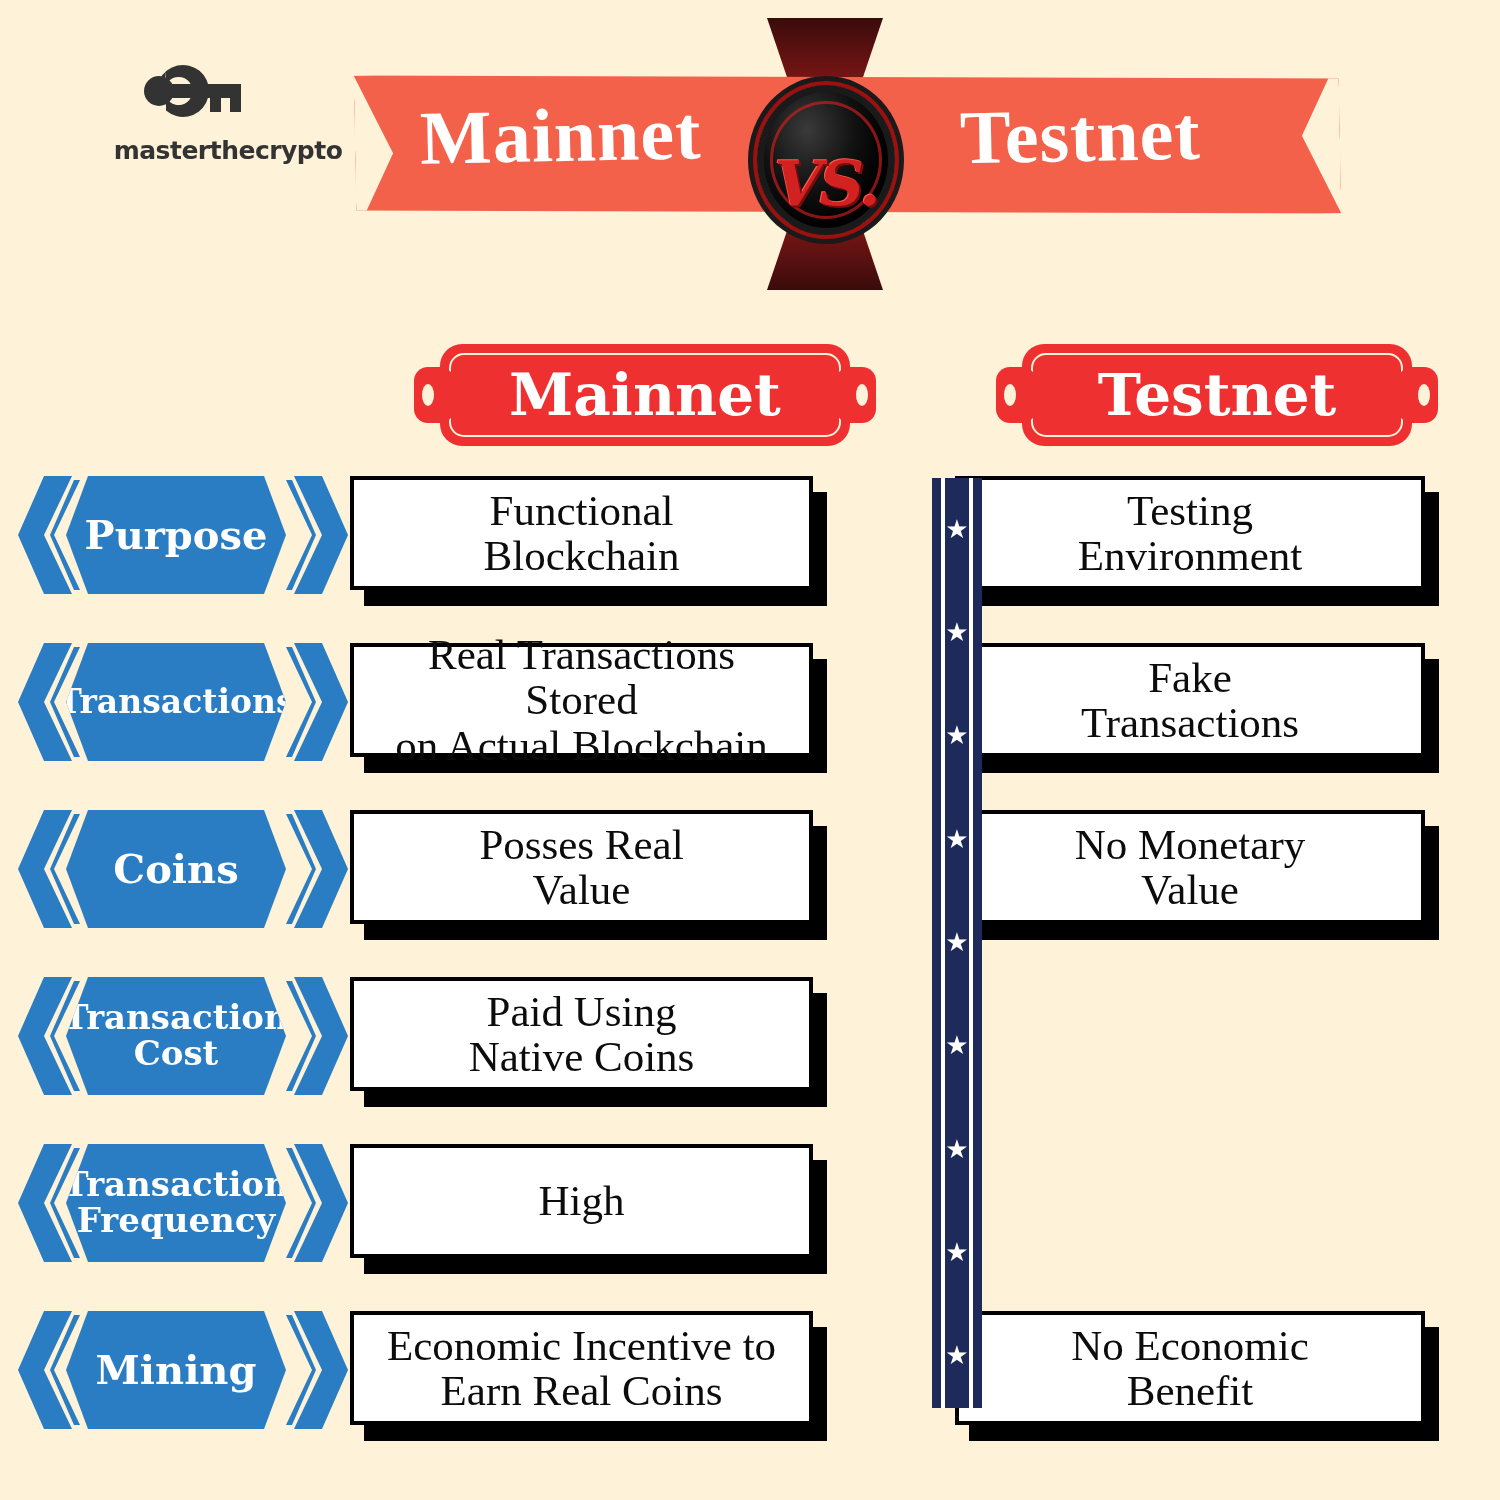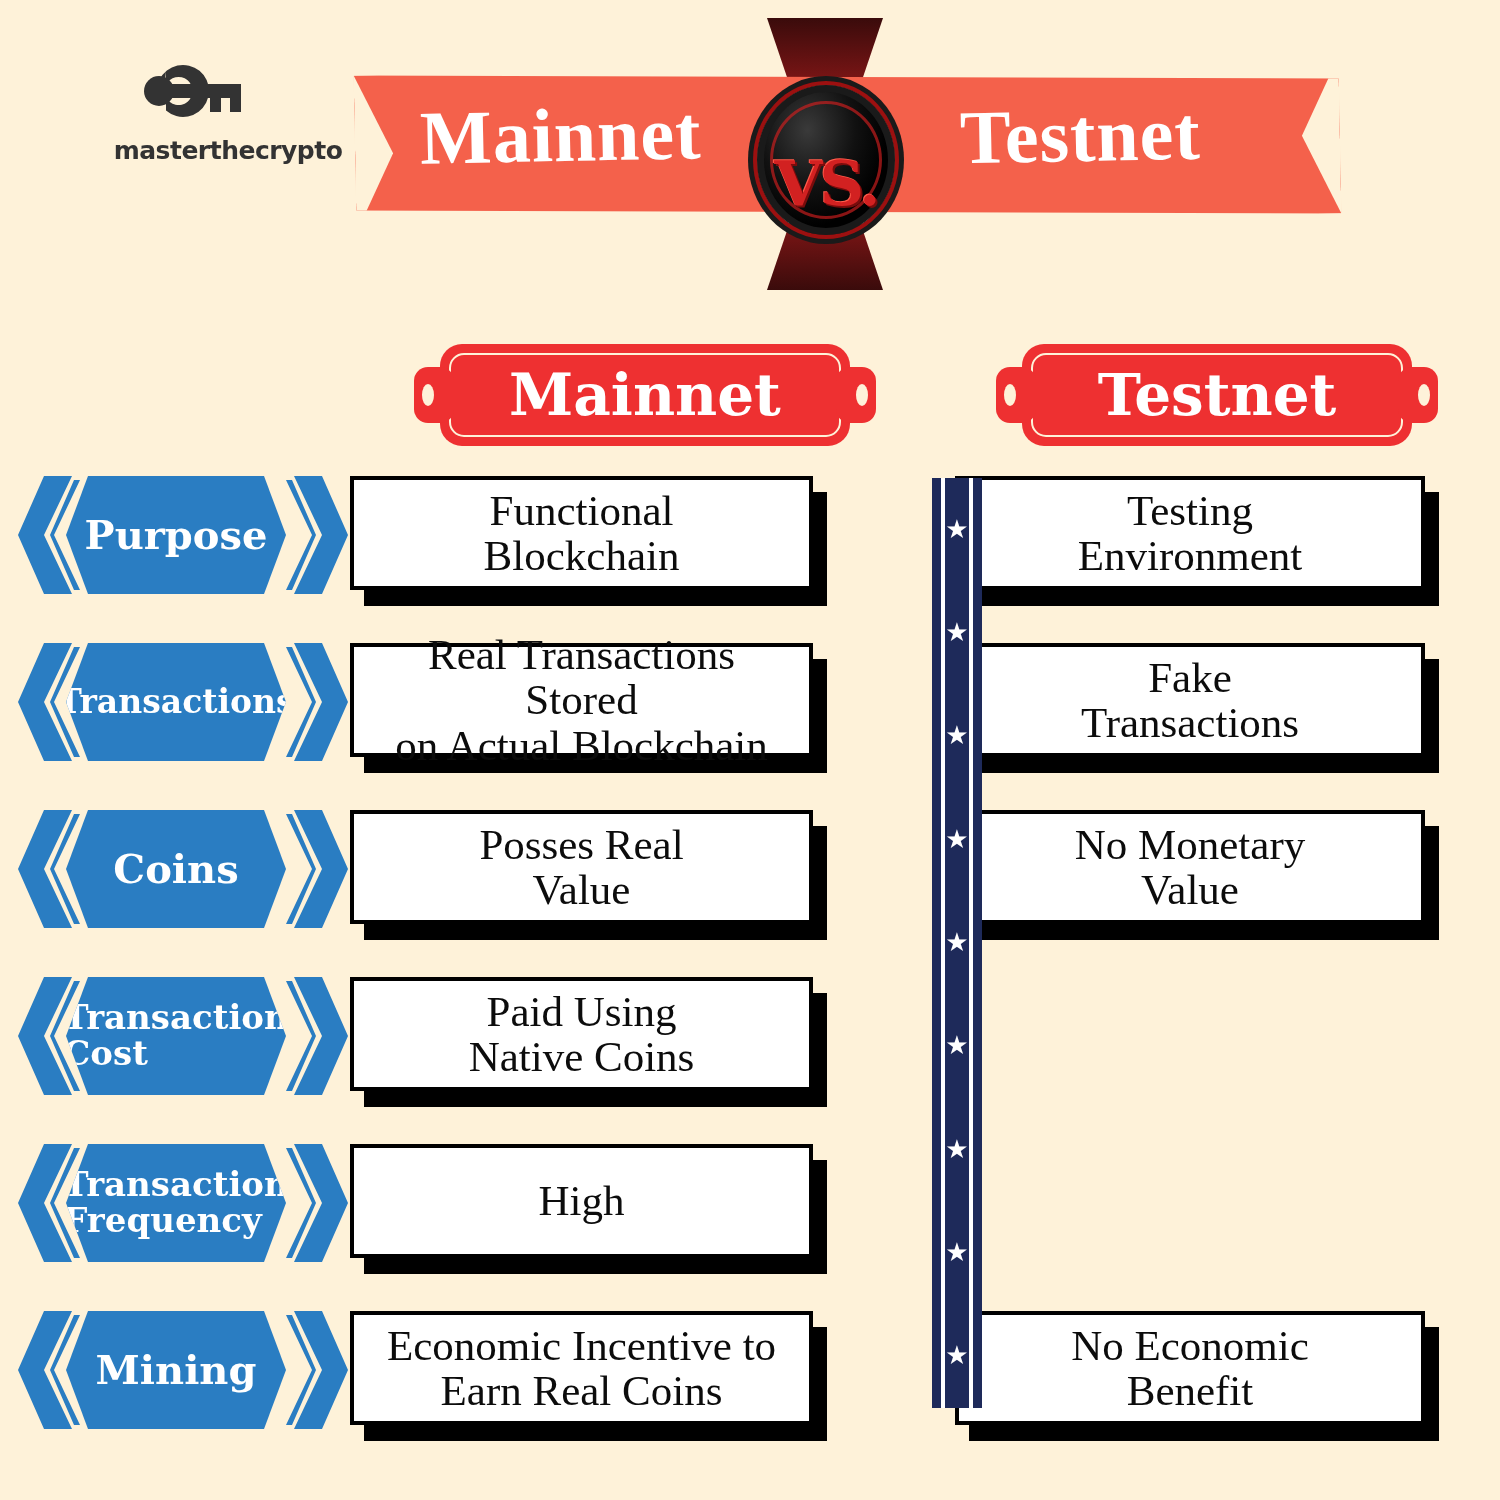--- a/index.html
+++ b/index.html
@@ -69,21 +69,21 @@
     box-shadow: 0 0 0 4px #9c1010, 0 0 0 9px #1a1a1a;
     display: flex; align-items: center; justify-content: center;
   }
   #vs-badge .vs-ring {
     position: absolute; left: 6px; top: 9px; right: 6px; bottom: 9px;
     border-radius: 50%;
     border: 3px solid rgba(210,30,30,.65);
   }
   #vs-badge .vs-text {
     font-family: "DejaVu Serif", "Liberation Serif", serif;
-    font-weight: bold; 
+    font-weight: bold; font-style: italic;
     font-size: 62px;
     color: #d22121;
     text-shadow: 2px 2px 0 #7a0c0c, -1px -1px 0 #ff5a4a;
     line-height: 1; position: relative; z-index: 2;
     letter-spacing: -3px;
     margin-top: 48px;
   }
 
   
   .plaque {
@@ -148,20 +148,21 @@
     position: absolute; top: 0; height: 118px; width: 62px;
   }
   .chev.left  { left: 0; }
   .chev.right { right: 0; }
   .hexlabel {
     position: absolute; left: 48px; right: 62px; top: 0; height: 118px;
     background: #2A7DC2;
     -webkit-clip-path: polygon(22px 0, calc(100% - 22px) 0, 100% 50%, calc(100% - 22px) 100%, 22px 100%, 0 50%);
     clip-path: polygon(22px 0, calc(100% - 22px) 0, 100% 50%, calc(100% - 22px) 100%, 22px 100%, 0 50%);
     display: flex; align-items: center; justify-content: center;
+    text-align: center;
   }
   .hexlabel span {
     font-family: "DejaVu Serif", "Liberation Serif", serif;
     font-weight: bold; color: #FFFFFF;
     line-height: 1.05;
     padding: 0 6px;
   }
   .hexlabel.one-line span { font-size: 40px; }
   .hexlabel.two-line span { font-size: 34px; }
   .hexlabel.small span    { font-size: 33px; }

